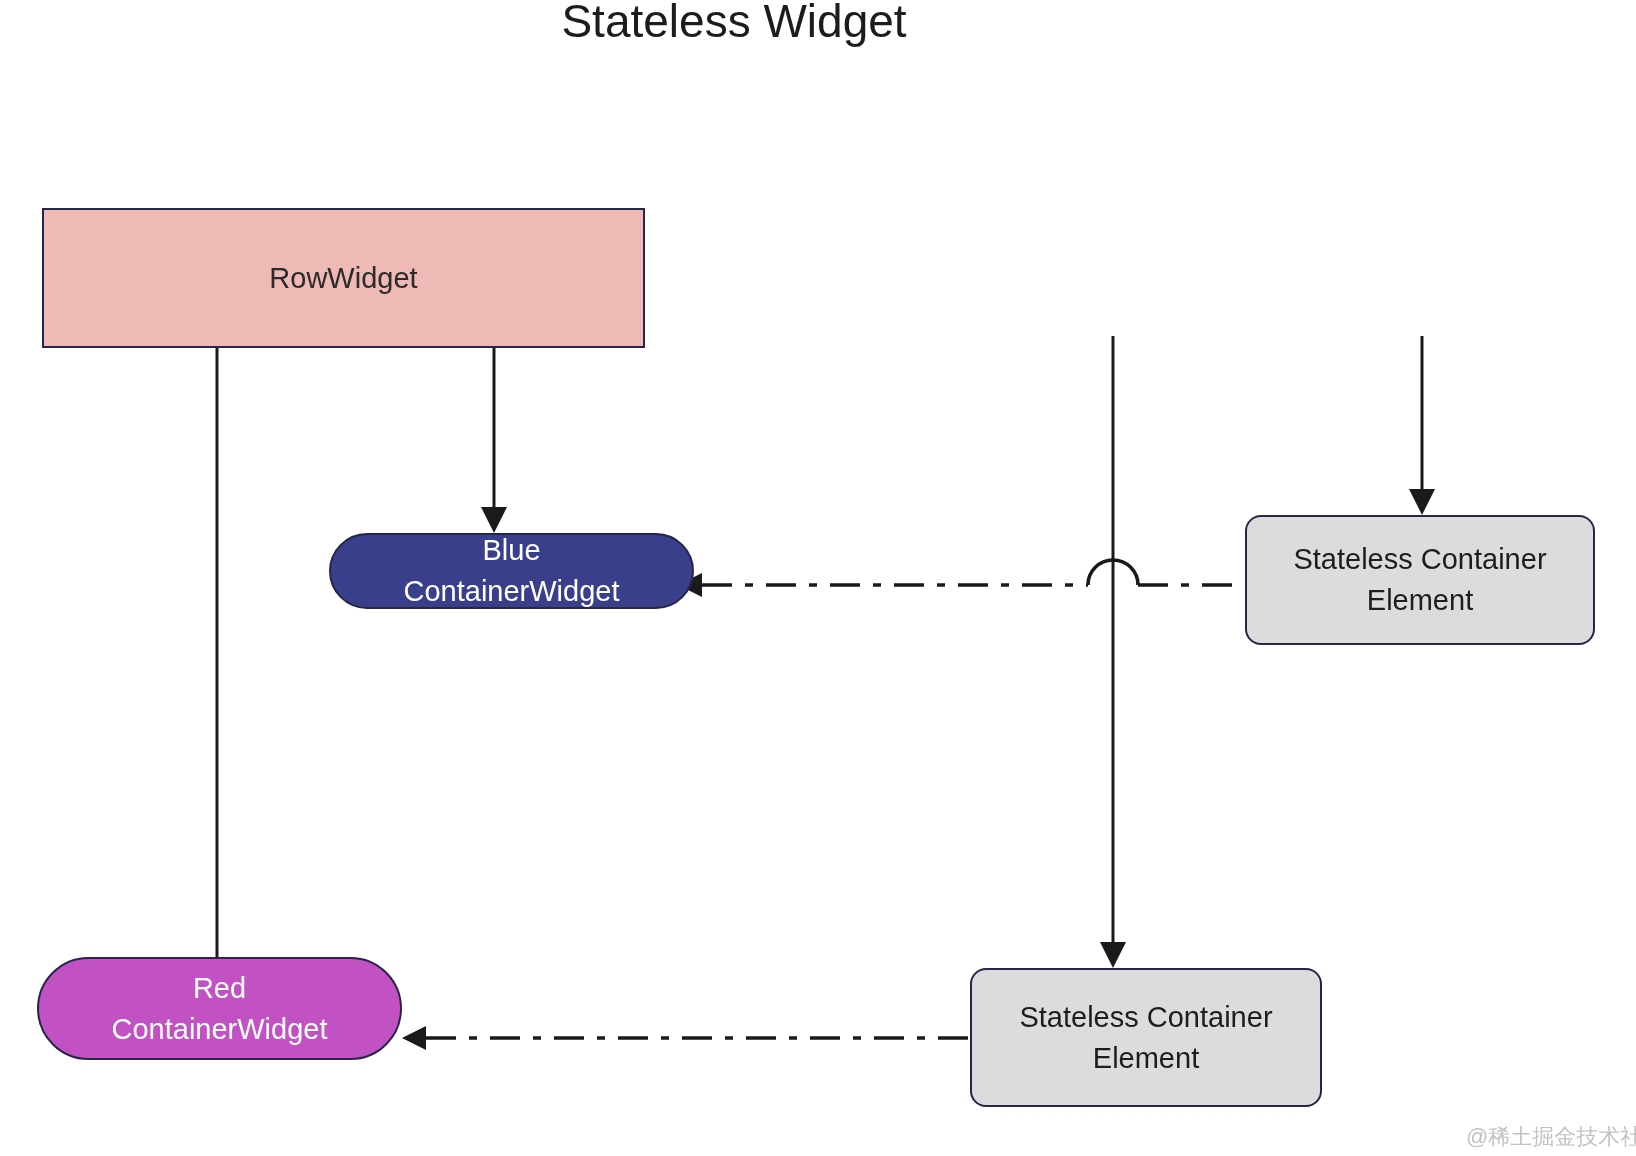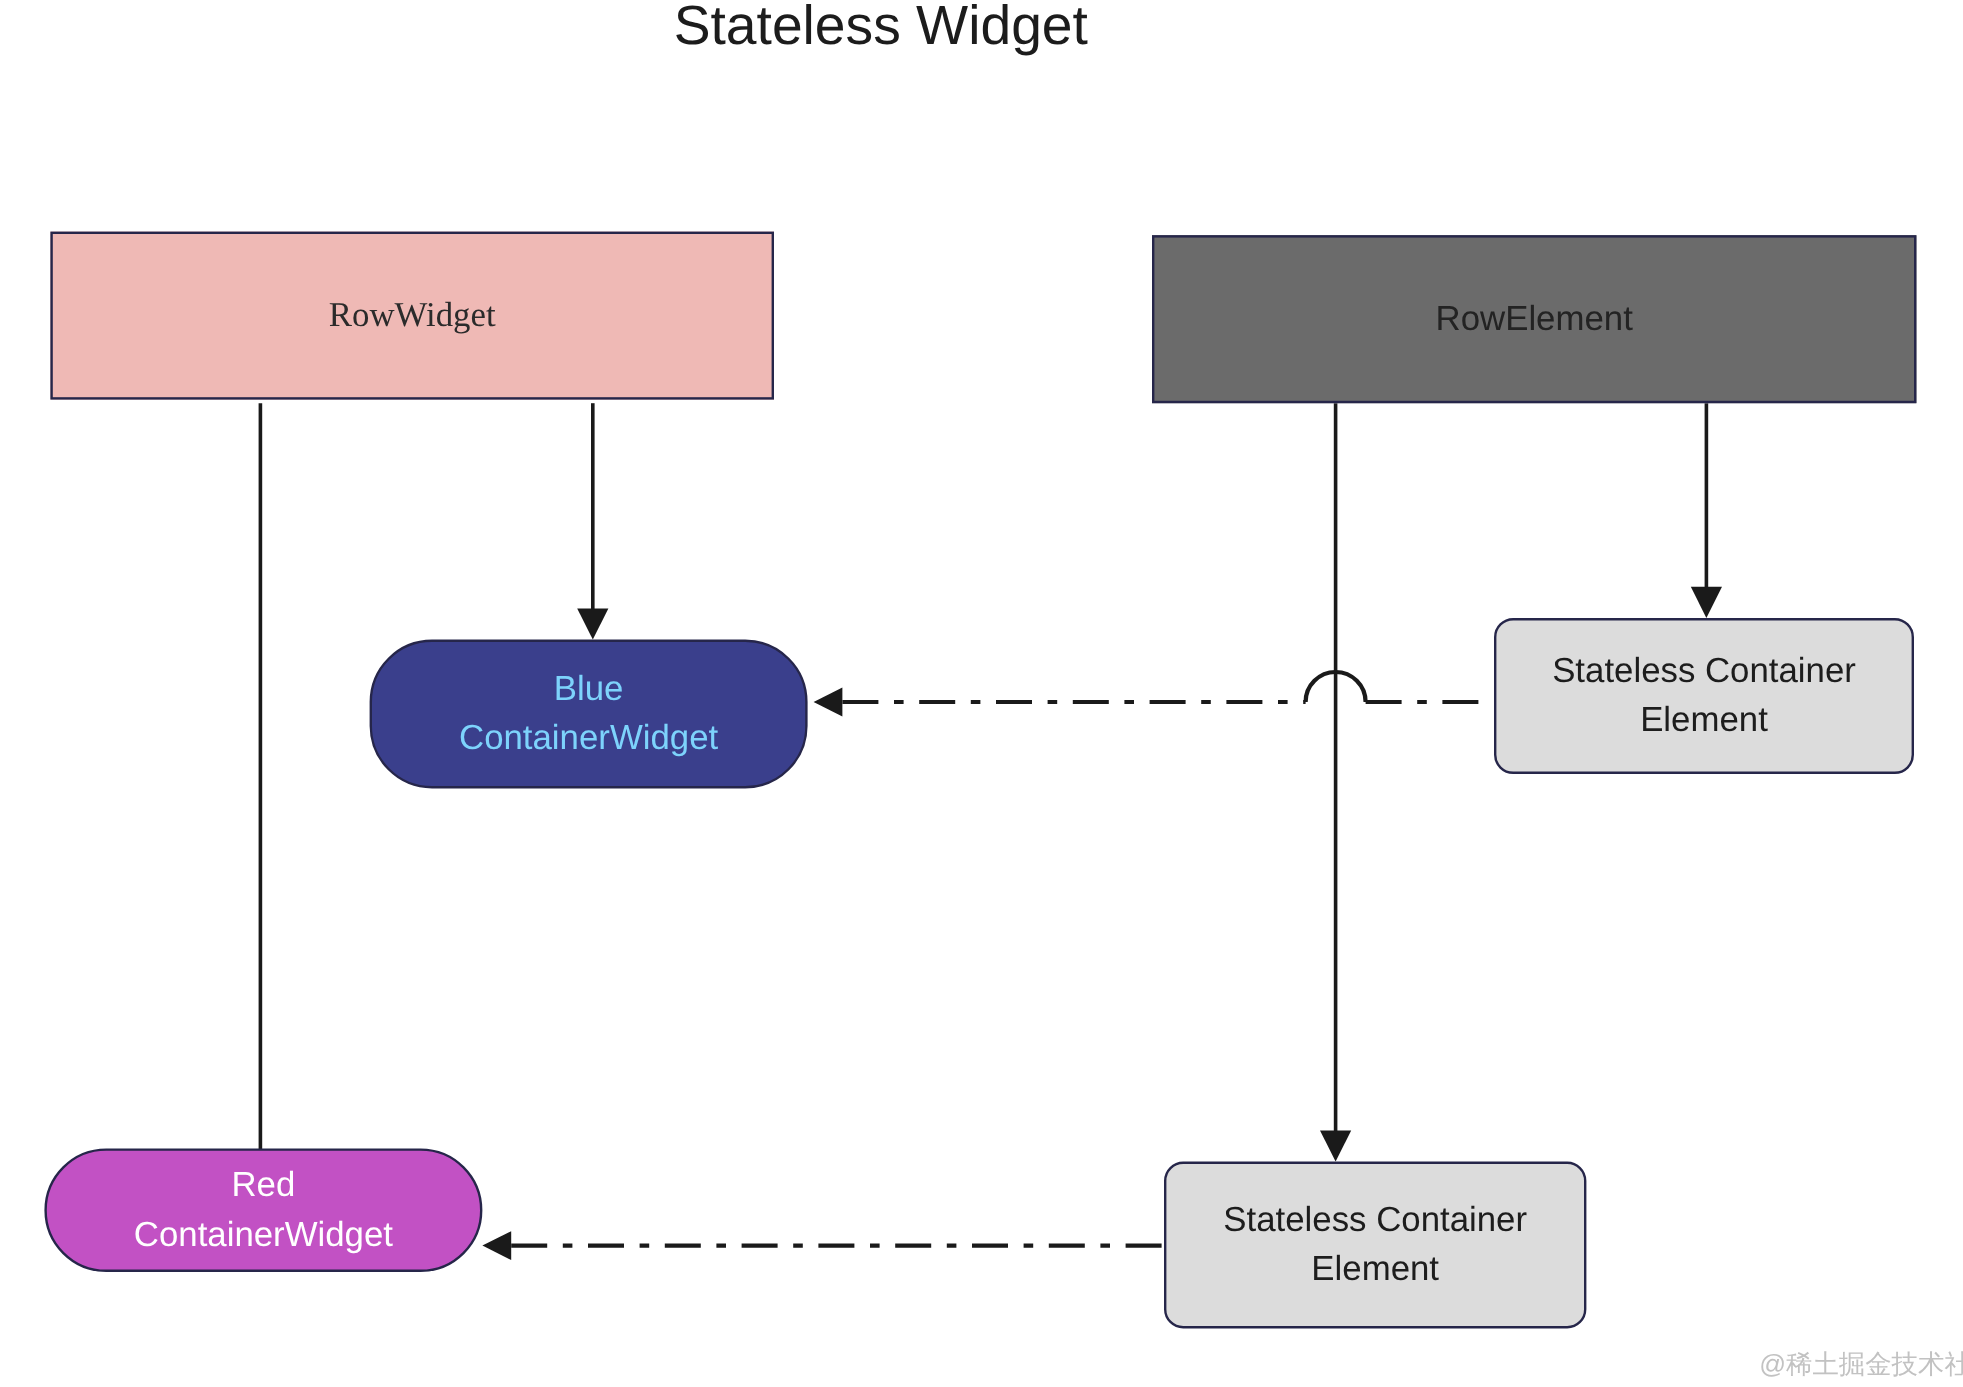--- a/index.html
+++ b/index.html
@@ -15,23 +15,23 @@
   .solid-edge{stroke:#1a1a1a;stroke-width:3;fill:none;}
   .dash-edge{stroke:#1a1a1a;stroke-width:3.5;fill:none;stroke-dasharray:30 13 8 13;}
   .hop-arc{stroke:#1a1a1a;stroke-width:3.5;fill:none;}
   .head{fill:#1a1a1a;stroke:none;}
   .node{
     position:absolute;display:flex;align-items:center;justify-content:center;
     text-align:center;box-sizing:border-box;border:2px solid #26264a;
     font-size:29px;line-height:41px;
   }
   .node .label{white-space:pre-line;}
-  #row-widget{left:42px;top:193px;width:603px;height:140px;color:#2b2b2b;font-family:Liberation Serif, serif;}
+  #row-widget{left:42px;top:208px;width:603px;height:140px;color:#2b2b2b;}
   #row-element{left:960px;top:196px;width:637px;height:140px;color:#232323;}
-  #blue-widget{left:308px;top:533px;width:365px;height:124px;border-radius:52px;color:#7dd3fc;}
+  #blue-widget{left:329px;top:533px;width:365px;height:76px;border-radius:52px;color:#ffffff;}
   #red-widget{left:37px;top:957px;width:365px;height:103px;border-radius:52px;color:#ffffff;}
   #sce-top{left:1245px;top:515px;width:350px;height:130px;border-radius:16px;color:#1d1d1d;}
   #sce-bottom{left:970px;top:968px;width:352px;height:139px;border-radius:16px;color:#1d1d1d;}
   #watermark{
     position:absolute;left:1466px;top:1122px;font-size:22px;color:#c2c2c2;white-space:nowrap;
   }
 </style>
 </head>
 <body>
 
@@ -59,23 +59,20 @@
     <polygon class="head" points="702,573 702,597 678,585"></polygon>
 
     <path class="dash-edge" d="M 426 1038 H 970"></path>
     <polygon class="head" points="426,1026 426,1050 402,1038"></polygon>
   </svg>
 
   <div id="row-widget" class="node" style="background-color: rgb(239, 185, 181);">
     <span class="label">RowWidget</span>
   </div>
 
-  <div id="row-element" class="node" style="background-color: rgb(107, 107, 107);">
-    <span class="label">RowElement</span>
-  </div>
 
   <div id="blue-widget" class="node" style="background-color: rgb(58, 63, 140);">
     <span class="label">Blue
 ContainerWidget</span>
   </div>
 
   <div id="red-widget" class="node" style="background-color: rgb(194, 81, 196);">
     <span class="label">Red
 ContainerWidget</span>
   </div>

